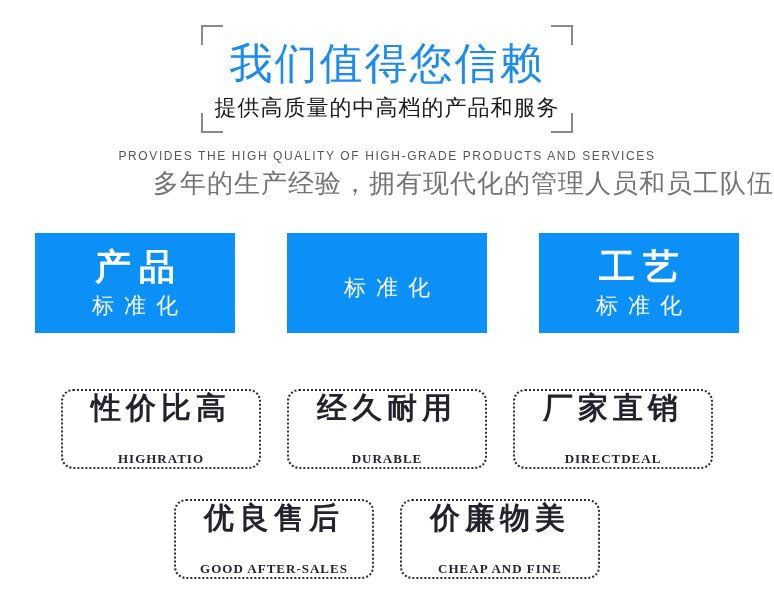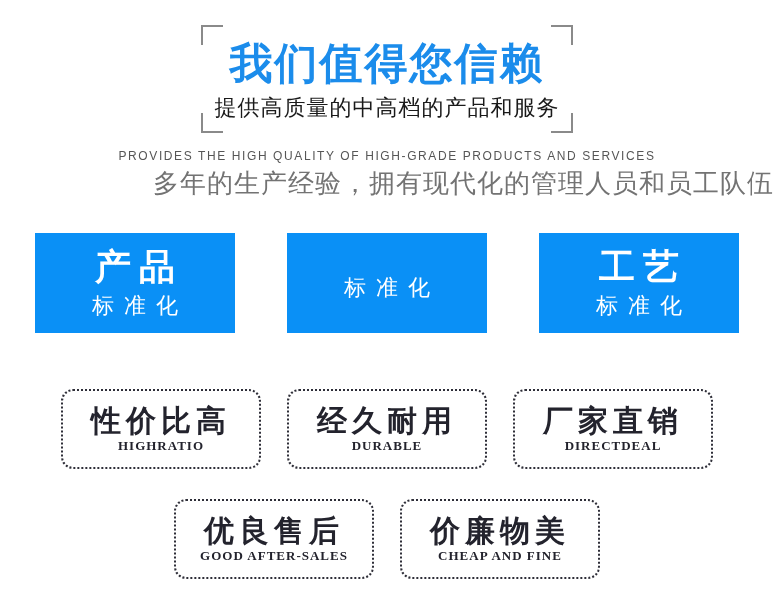--- a/index.html
+++ b/index.html
@@ -23,21 +23,21 @@
   }
   .bracket { position: absolute; width: 22px; height: 20px; }
   .bracket.tl { left: 0; top: 0; border-left: 2px solid #8a8a8a; border-top: 2px solid #8a8a8a; }
   .bracket.tr { right: 0; top: 0; border-right: 2px solid #8a8a8a; border-top: 2px solid #8a8a8a; }
   .bracket.bl { left: 0; bottom: 0; border-left: 2px solid #8a8a8a; border-bottom: 2px solid #8a8a8a; }
   .bracket.br { right: 0; bottom: 0; border-right: 2px solid #8a8a8a; border-bottom: 2px solid #8a8a8a; }
   .main-title {
     padding-top: 15px;
     font-size: 43px;
     line-height: 46px;
-    font-weight: bold;
+    font-weight: normal;
     color: #1b8ceb;
     letter-spacing: 2px;
     white-space: nowrap;
   }
   .sub-title {
     margin-top: 7px;
     font-size: 22px;
     color: #1a1a1a;
     letter-spacing: 1px;
     white-space: nowrap;
@@ -109,21 +109,21 @@
     width: 200px;
     height: 80px;
     border: 2px dotted #2e2e38;
     border-radius: 12px;
     background: #ffffff;
     color: #23232d;
     font-family: "Liberation Serif", "DejaVu Serif", serif;
     display: flex;
     flex-direction: column;
     align-items: center;
-    justify-content: center;
+    justify-content: space-between;
   }
   .feature-zh {
     font-size: 30px;
     font-weight: bold;
     letter-spacing: 5px;
     line-height: 1.1;
     white-space: nowrap;
   }
   .feature-en {
     font-size: 13px;

